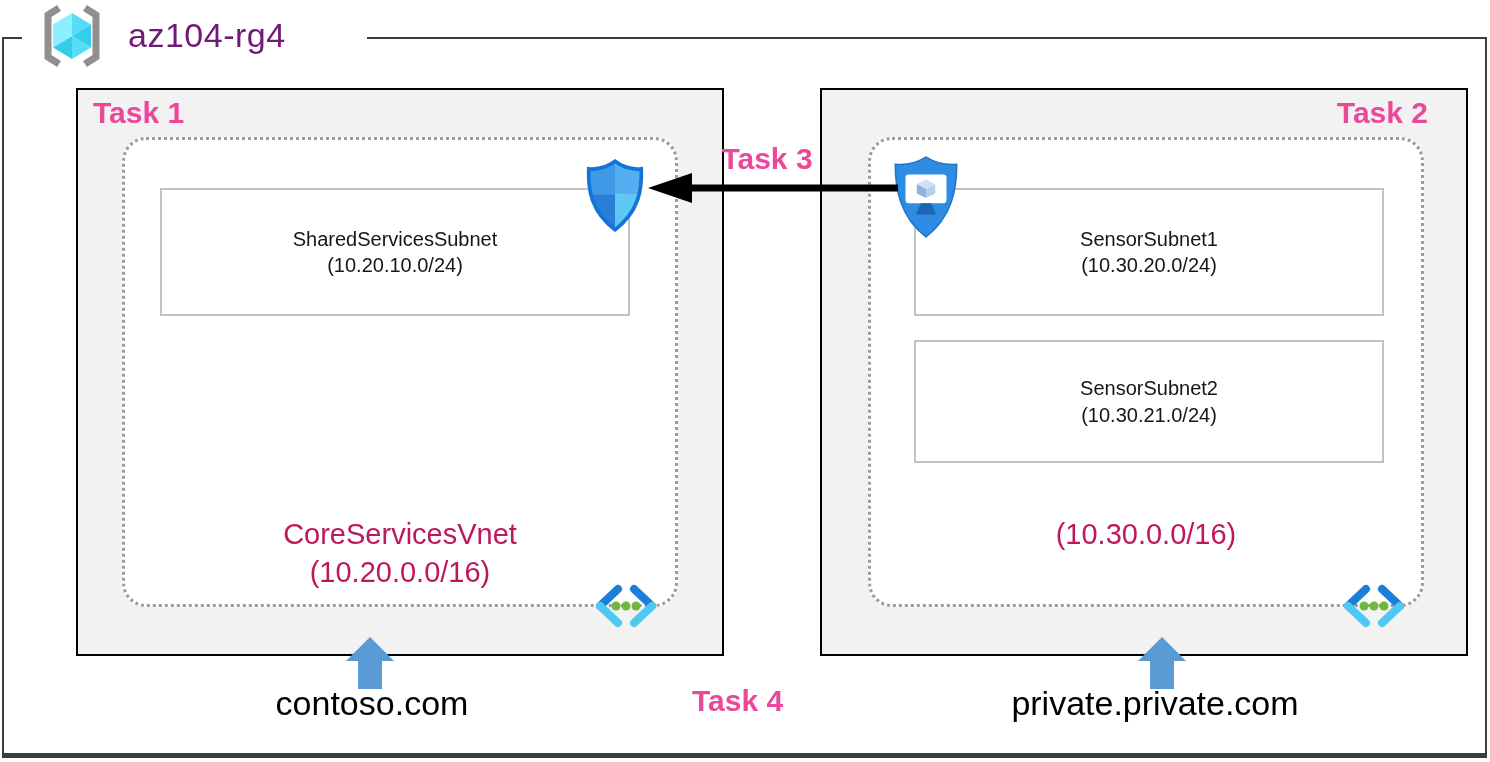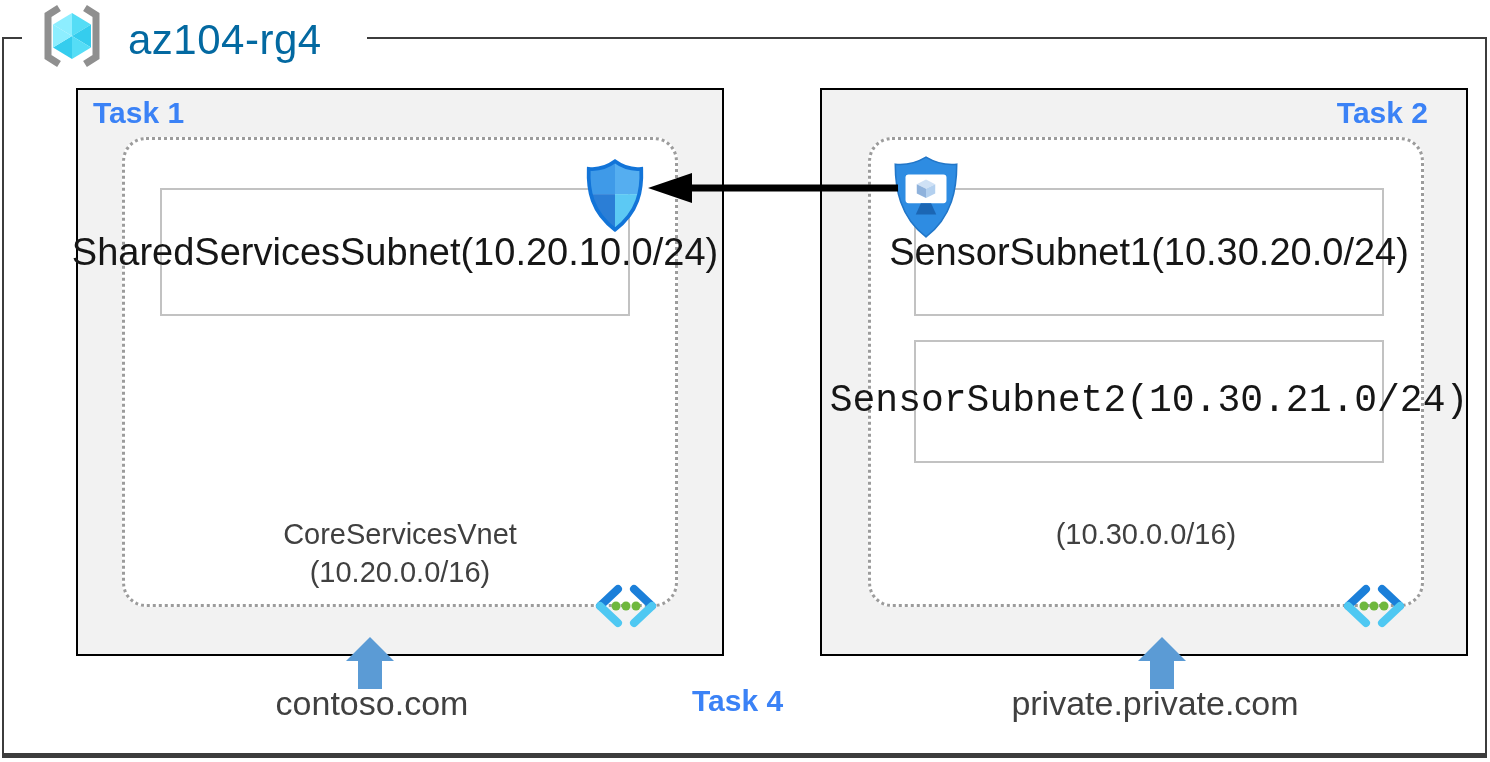--- a/index.html
+++ b/index.html
@@ -5,55 +5,55 @@
   html,body{margin:0;padding:0;background:#fff;}
   #canvas{
     position:relative;width:1490px;height:762px;background:#fff;
     font-family:"Liberation Sans","DejaVu Sans",sans-serif;color:#111;overflow:hidden;
   }
   .abs{position:absolute;box-sizing:border-box;}
   
   .frame{left:2px;top:37px;width:1485px;height:721px;border:2px solid #3c3c3c;border-bottom-width:5px;}
   .frame-gap{left:22px;top:33px;width:345px;height:10px;background:#fff;}
   .rg-icon{left:36px;top:3px;width:72px;height:66px;}
-  .rg-label{left:128px;top:16px;font-size:42px;letter-spacing:.5px;color:#0369a1;}
+  .rg-label{left:128px;top:16px;font-size:34px;letter-spacing:.5px;color:#701a75;}
   
   .vnet-box{background:#F2F2F2;border:2px solid #000;}
   .box-left{left:76px;top:88px;width:648px;height:568px;}
   .box-right{left:820px;top:88px;width:648px;height:568px;}
-  .task{font-size:30px;font-weight:bold;color:#3b82f6;}
+  .task{font-size:30px;font-weight:bold;color:#ec4899;}
   .task1{left:93px;top:96px;}
   .task2{top:96px;right:62px;}
   .task3{left:692px;top:142px;width:150px;text-align:center;}
   .task4{left:692px;top:684px;width:150px;text-align:left;}
   
   .dotted{border:3px dotted #9c9c9c;border-radius:24px;background:#fff;}
   .dotted-left{left:122px;top:137px;width:556px;height:470px;}
   .dotted-right{left:868px;top:137px;width:556px;height:470px;}
   
-  .subnet{background:#fff;border:2px solid #c2c2c2;display:flex;
-    align-items:center;justify-content:center;text-align:center;font-size:38px;line-height:1.32;color:#161616;}
+  .subnet{background:#fff;border:2px solid #c2c2c2;display:flex;flex-direction:column;
+    align-items:center;justify-content:center;text-align:center;font-size:20px;line-height:1.32;color:#161616;}
   .sn-l1{left:160px;top:188px;width:470px;height:128px;}
   .sn-l2{left:160px;top:340px;width:470px;height:123px;}
   .sn-r1{left:914px;top:188px;width:470px;height:128px;text-align:center;}
-  .sn-r2{left:914px;top:340px;width:470px;height:123px;font-family:Liberation Mono, monospace;}
+  .sn-r2{left:914px;top:340px;width:470px;height:123px;}
   
-  .vnet-label{width:556px;text-align:center;font-size:29px;line-height:1.32;color:#404040;}
+  .vnet-label{width:556px;text-align:center;font-size:29px;line-height:1.32;color:#be185d;}
   .vl-left{left:122px;top:515px;}
   .vl-right{left:868px;top:515px;}
   
   .vnet-icon-left{left:592px;top:583px;width:68px;height:46px;}
   .vnet-icon-right{left:1340px;top:583px;width:68px;height:46px;}
   .nsg-icon{left:585px;top:157px;width:60px;height:78px;}
   .bastion-icon{left:893px;top:155px;width:66px;height:84px;}
   .task3-arrow{left:640px;top:168px;width:262px;height:40px;}
   .up-arrow-left{left:346px;top:637px;width:48px;height:52px;}
   .up-arrow-right{left:1138px;top:637px;width:48px;height:52px;}
   
-  .dns{font-size:34px;text-align:center;color:#404040;}
+  .dns{font-size:34px;text-align:center;color:#000000;}
   .dns-left{left:192px;top:684px;width:360px;}
   .dns-right{left:975px;top:684px;width:360px;}
 </style>
 </head>
 <body>
 
 <div id="canvas">
 
   <div class="abs frame"></div>
   <div class="abs frame-gap"></div>
@@ -140,20 +140,21 @@
     <polygon points="32,24 41,28.5 32,33 23,28.5" fill="#cfe1f5"></polygon>
     <polygon points="23,28.5 32,33 32,42 23,37.5" fill="#8fb2dc"></polygon>
     <polygon points="41,28.5 32,33 32,42 41,37.5" fill="#b3d0ef"></polygon>
     <polygon points="27,47 37,47 42,58 22,58" fill="#1b66b4"></polygon>
   </svg>
 
   <svg class="abs task3-arrow" viewBox="0 0 262 40">
     <rect x="46" y="16.5" width="212" height="7" fill="#000"></rect>
     <polygon points="8,20 52,5 52,35" fill="#000"></polygon>
   </svg>
+  <div class="abs task task3">Task 3</div>
 
   <svg class="abs up-arrow-left" viewBox="0 0 48 52">
     <polygon points="24,0 48,24 36,24 36,52 12,52 12,24 0,24" fill="#5B9BD5"></polygon>
   </svg>
   <svg class="abs up-arrow-right" viewBox="0 0 48 52">
     <polygon points="24,0 48,24 36,24 36,52 12,52 12,24 0,24" fill="#5B9BD5"></polygon>
   </svg>
 
   <div class="abs dns dns-left">contoso.com</div>
   <div class="abs dns dns-right">private.private.com</div>

